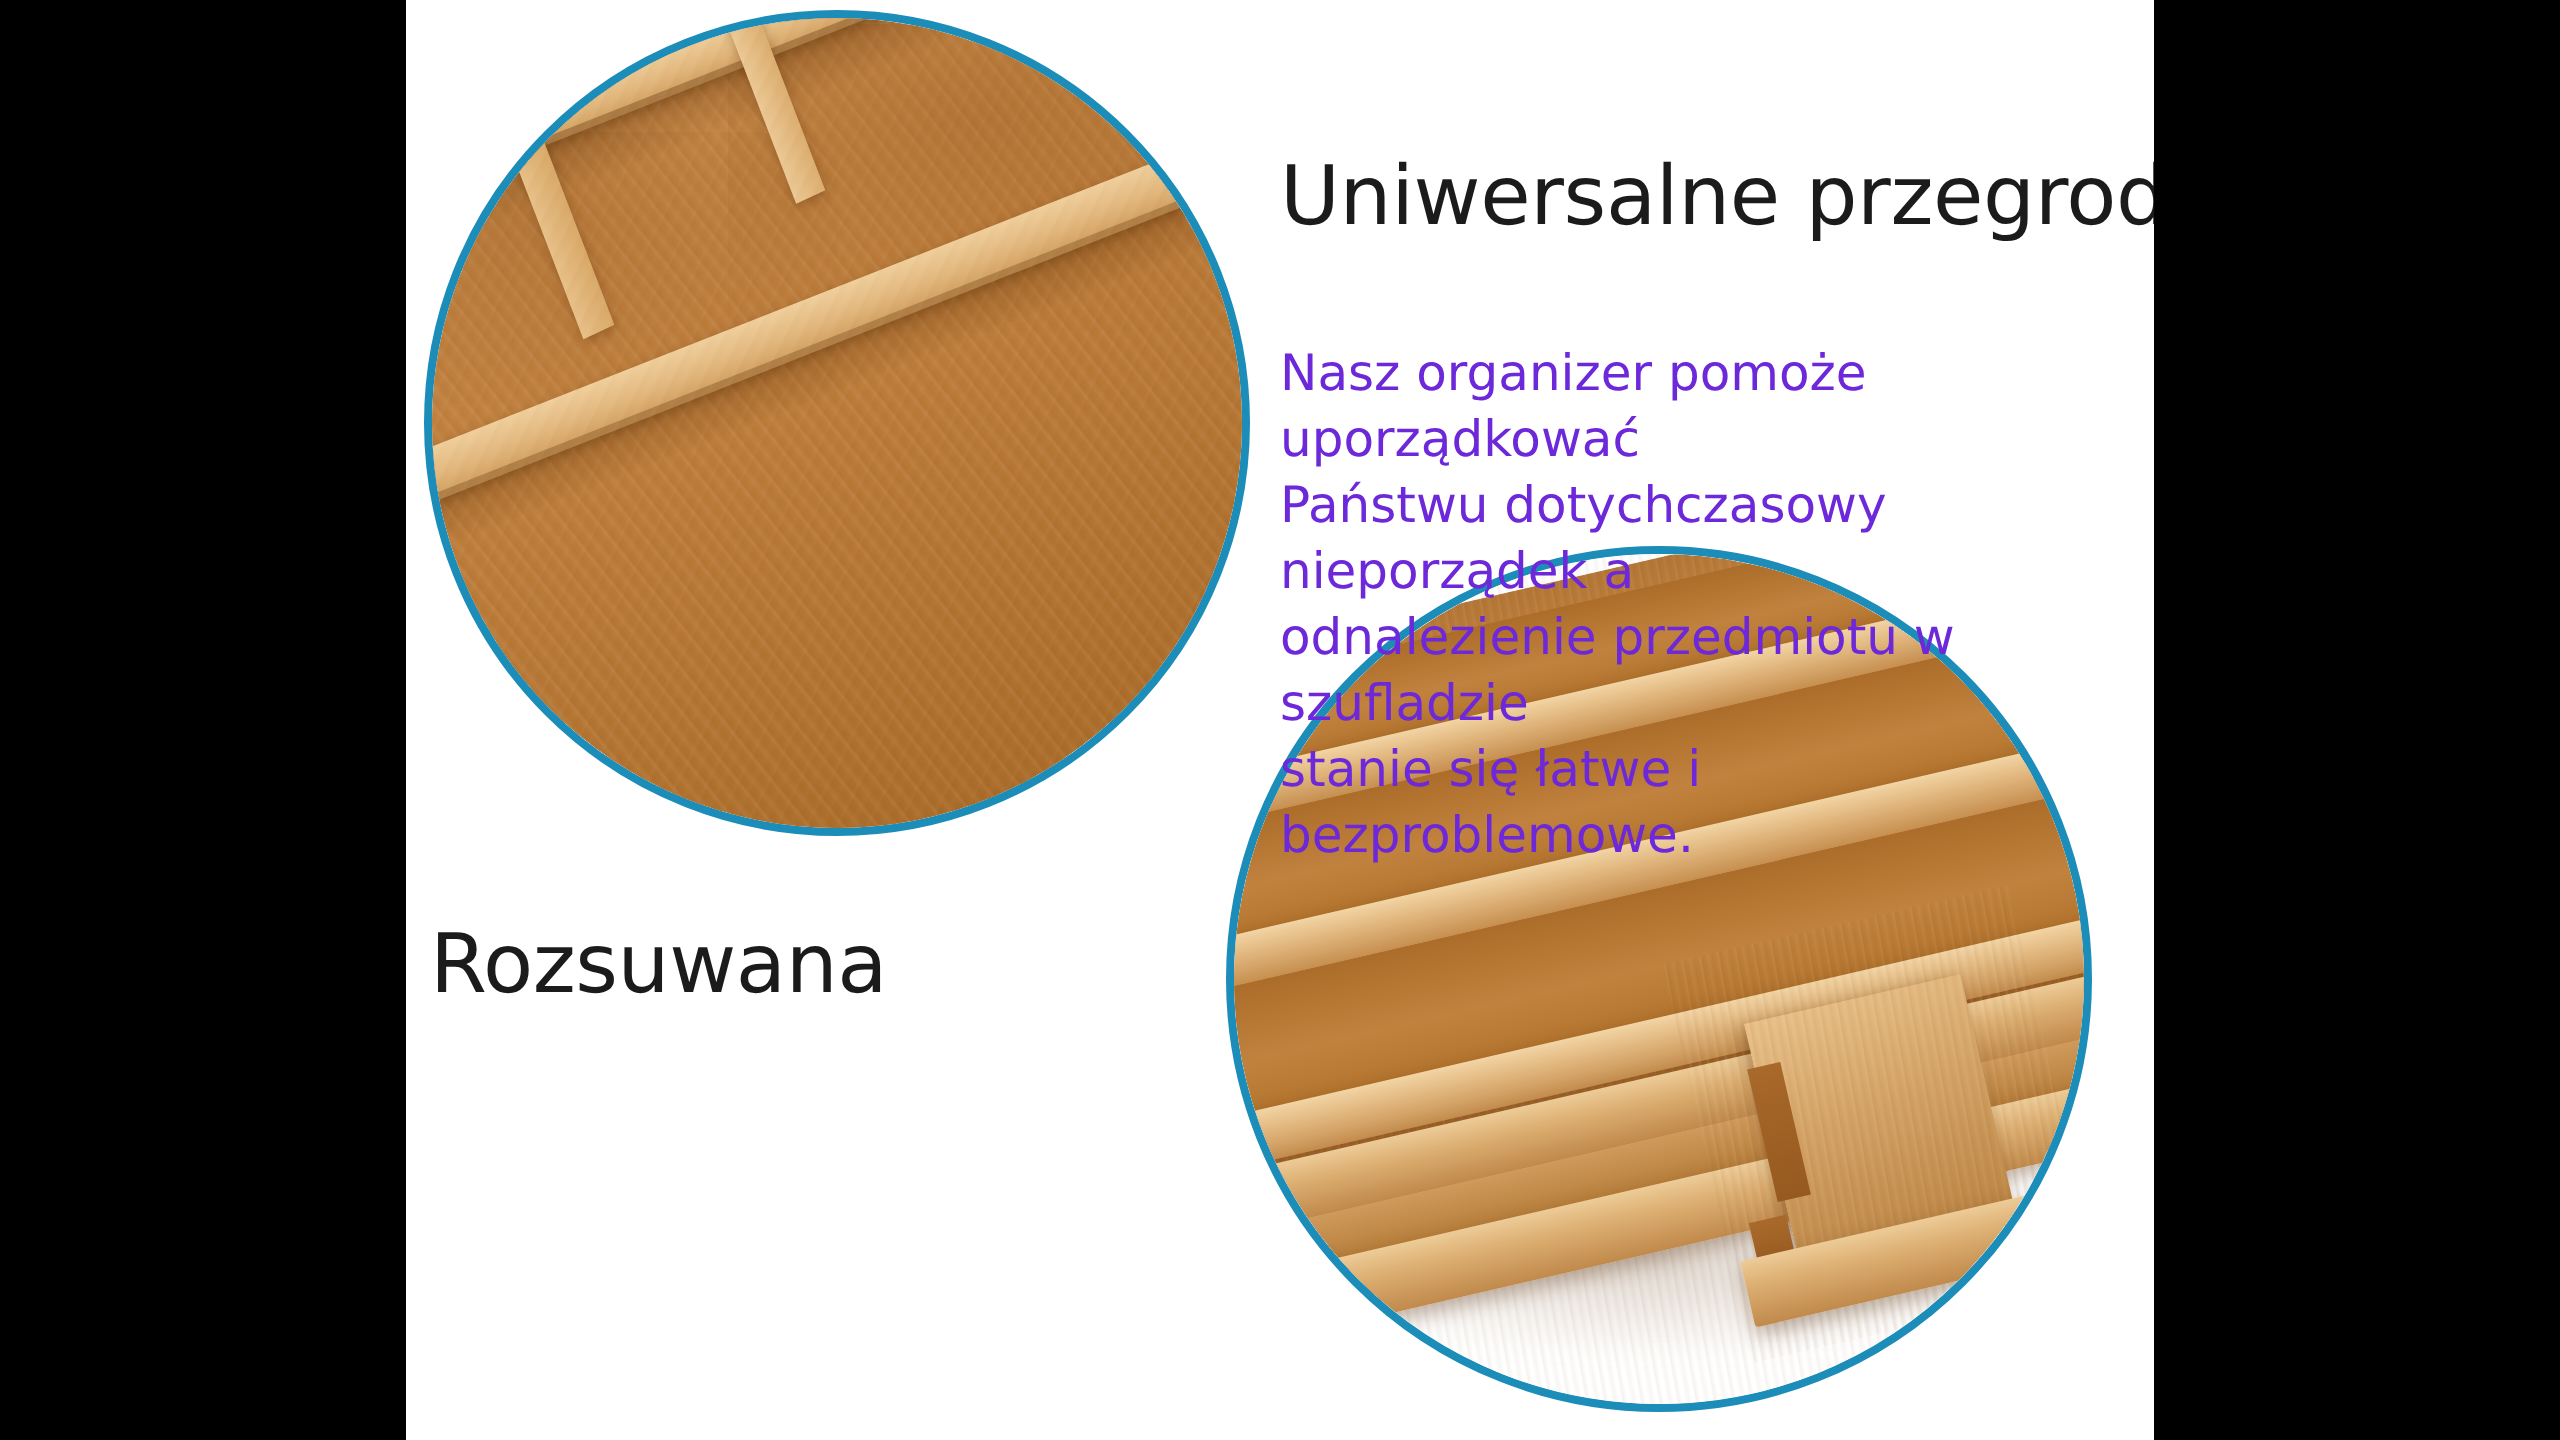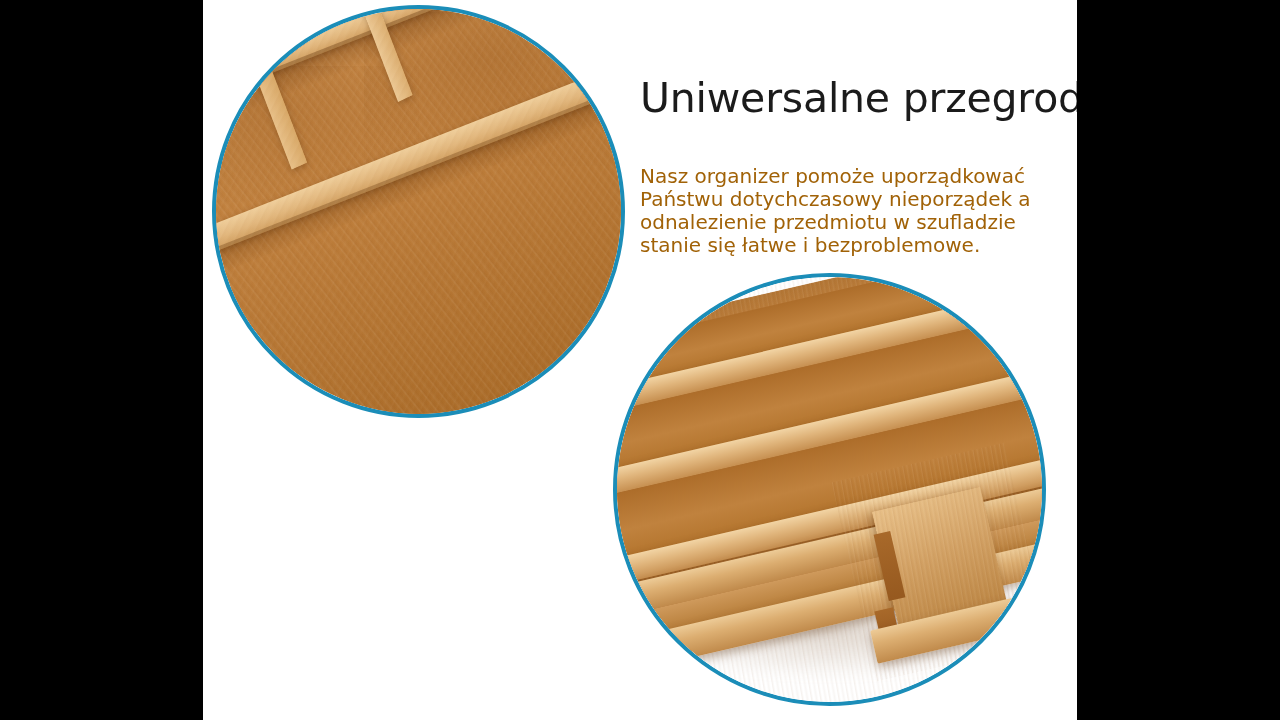--- a/index.html
+++ b/index.html
@@ -256,24 +256,24 @@
     position: absolute;
     color: #1b1b1b;
     font-weight: 400;
     font-size: 41px;
     line-height: 1.05;
     letter-spacing: -0.2px;
     white-space: nowrap;
   }
   .bodycopy {
     position: absolute;
-    color: #a16207;
+    color: #6d28d9;
     font-weight: 400;
-    font-size: 20px;
-    line-height: 23px;
+    font-size: 25px;
+    line-height: 33px;
     white-space: pre-line;
   }
   #headline-top { left: 437px; top: 50px; }
   #body-top     { left: 437px; top: 145px; width: 400px; }
   #headline-bottom { left: 12px; top: 434px; }
   #body-bottom     { left: 12px; top: 530px; width: 390px; }
 </style>
 </head>
 <body>
 
@@ -346,16 +346,17 @@
       </div>
     </div>
 
     <h1 class="headline" id="headline-top">Uniwersalne przegrody</h1>
 
     <p class="bodycopy" id="body-top">Nasz organizer pomoże uporządkować
 Państwu dotychczasowy nieporządek a
 odnalezienie przedmiotu w szufladzie
 stanie się łatwe i bezproblemowe.</p>
 
+    <h1 class="headline" id="headline-bottom">Rozsuwana</h1>
 
 
   </div>
 </div>
 
 </body></html>

